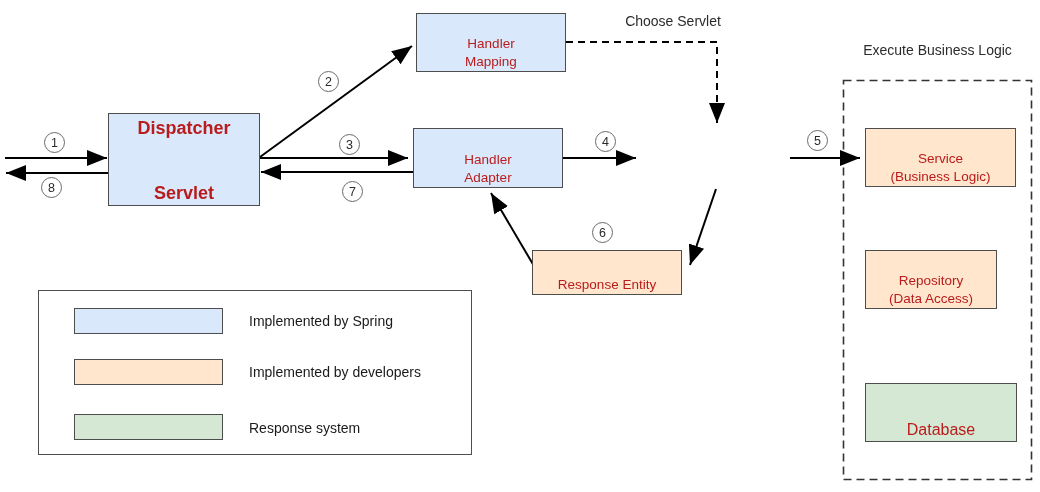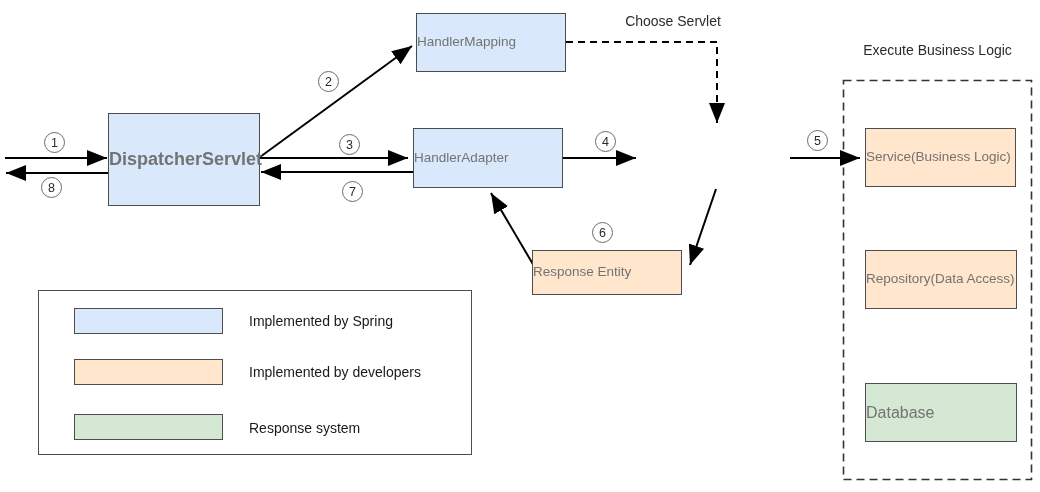--- a/index.html
+++ b/index.html
@@ -9,31 +9,32 @@
     background:#ffffff;
     font-family:"Liberation Sans", sans-serif;
     overflow:hidden;
   }
   .svg-layer{position:absolute;left:0;top:0;width:1040px;height:492px;}
   .node{
     position:absolute;
     border:1.5px solid #4d4d4d;
     box-sizing:border-box;
     display:flex;
+    flex-direction:column;
     align-items:center;
-    justify-content:flex-start;
+    justify-content:flex-end;
     text-align:center;
-    color:#737373;
+    color:#b91c1c;
     font-size:13.5px;
     line-height:1.35;
   }
   .fill-blue{background:#dae8fc;}
   .fill-orange{background:#ffe6cc;}
   .fill-green{background:#d5e8d4;}
-  .node.title{font-weight:bold;font-size:18px;line-height:1.3;}
+  .node.title{font-weight:bold;font-size:18px;line-height:1.3;gap:41px;}
   .node.big{font-size:16px;}
   .step{
     position:absolute;
     width:21px;height:21px;
     border:1px solid #6b6b6b;
     border-radius:50%;
     background:#ffffff;
     box-sizing:border-box;
     display:flex;align-items:center;justify-content:center;
     font-size:12.5px;color:#2b2b2b;
@@ -116,21 +117,21 @@
 
   <div class="node fill-orange" style="left:532px;top:250px;width:150px;height:45px;">
     <span>Response Entity</span>
   </div>
 
   <div class="node fill-orange" style="left:865px;top:128px;width:151px;height:59px;">
     <span>Service</span>
     <span>(Business Logic)</span>
   </div>
 
-  <div class="node fill-orange" style="left:865px;top:250px;width:152px;height:59px;">
+  <div class="node fill-orange" style="left:865px;top:250px;width:132px;height:59px;">
     <span>Repository</span>
     <span>(Data Access)</span>
   </div>
 
   <div class="node fill-green big" style="left:865px;top:383px;width:152px;height:59px;">
     <span>Database</span>
   </div>
 
   <div class="annotation" style="left:598px;top:13px;width:150px;">Choose Servlet</div>
   <div class="annotation" style="left:843px;top:42px;width:189px;">Execute Business Logic</div>

